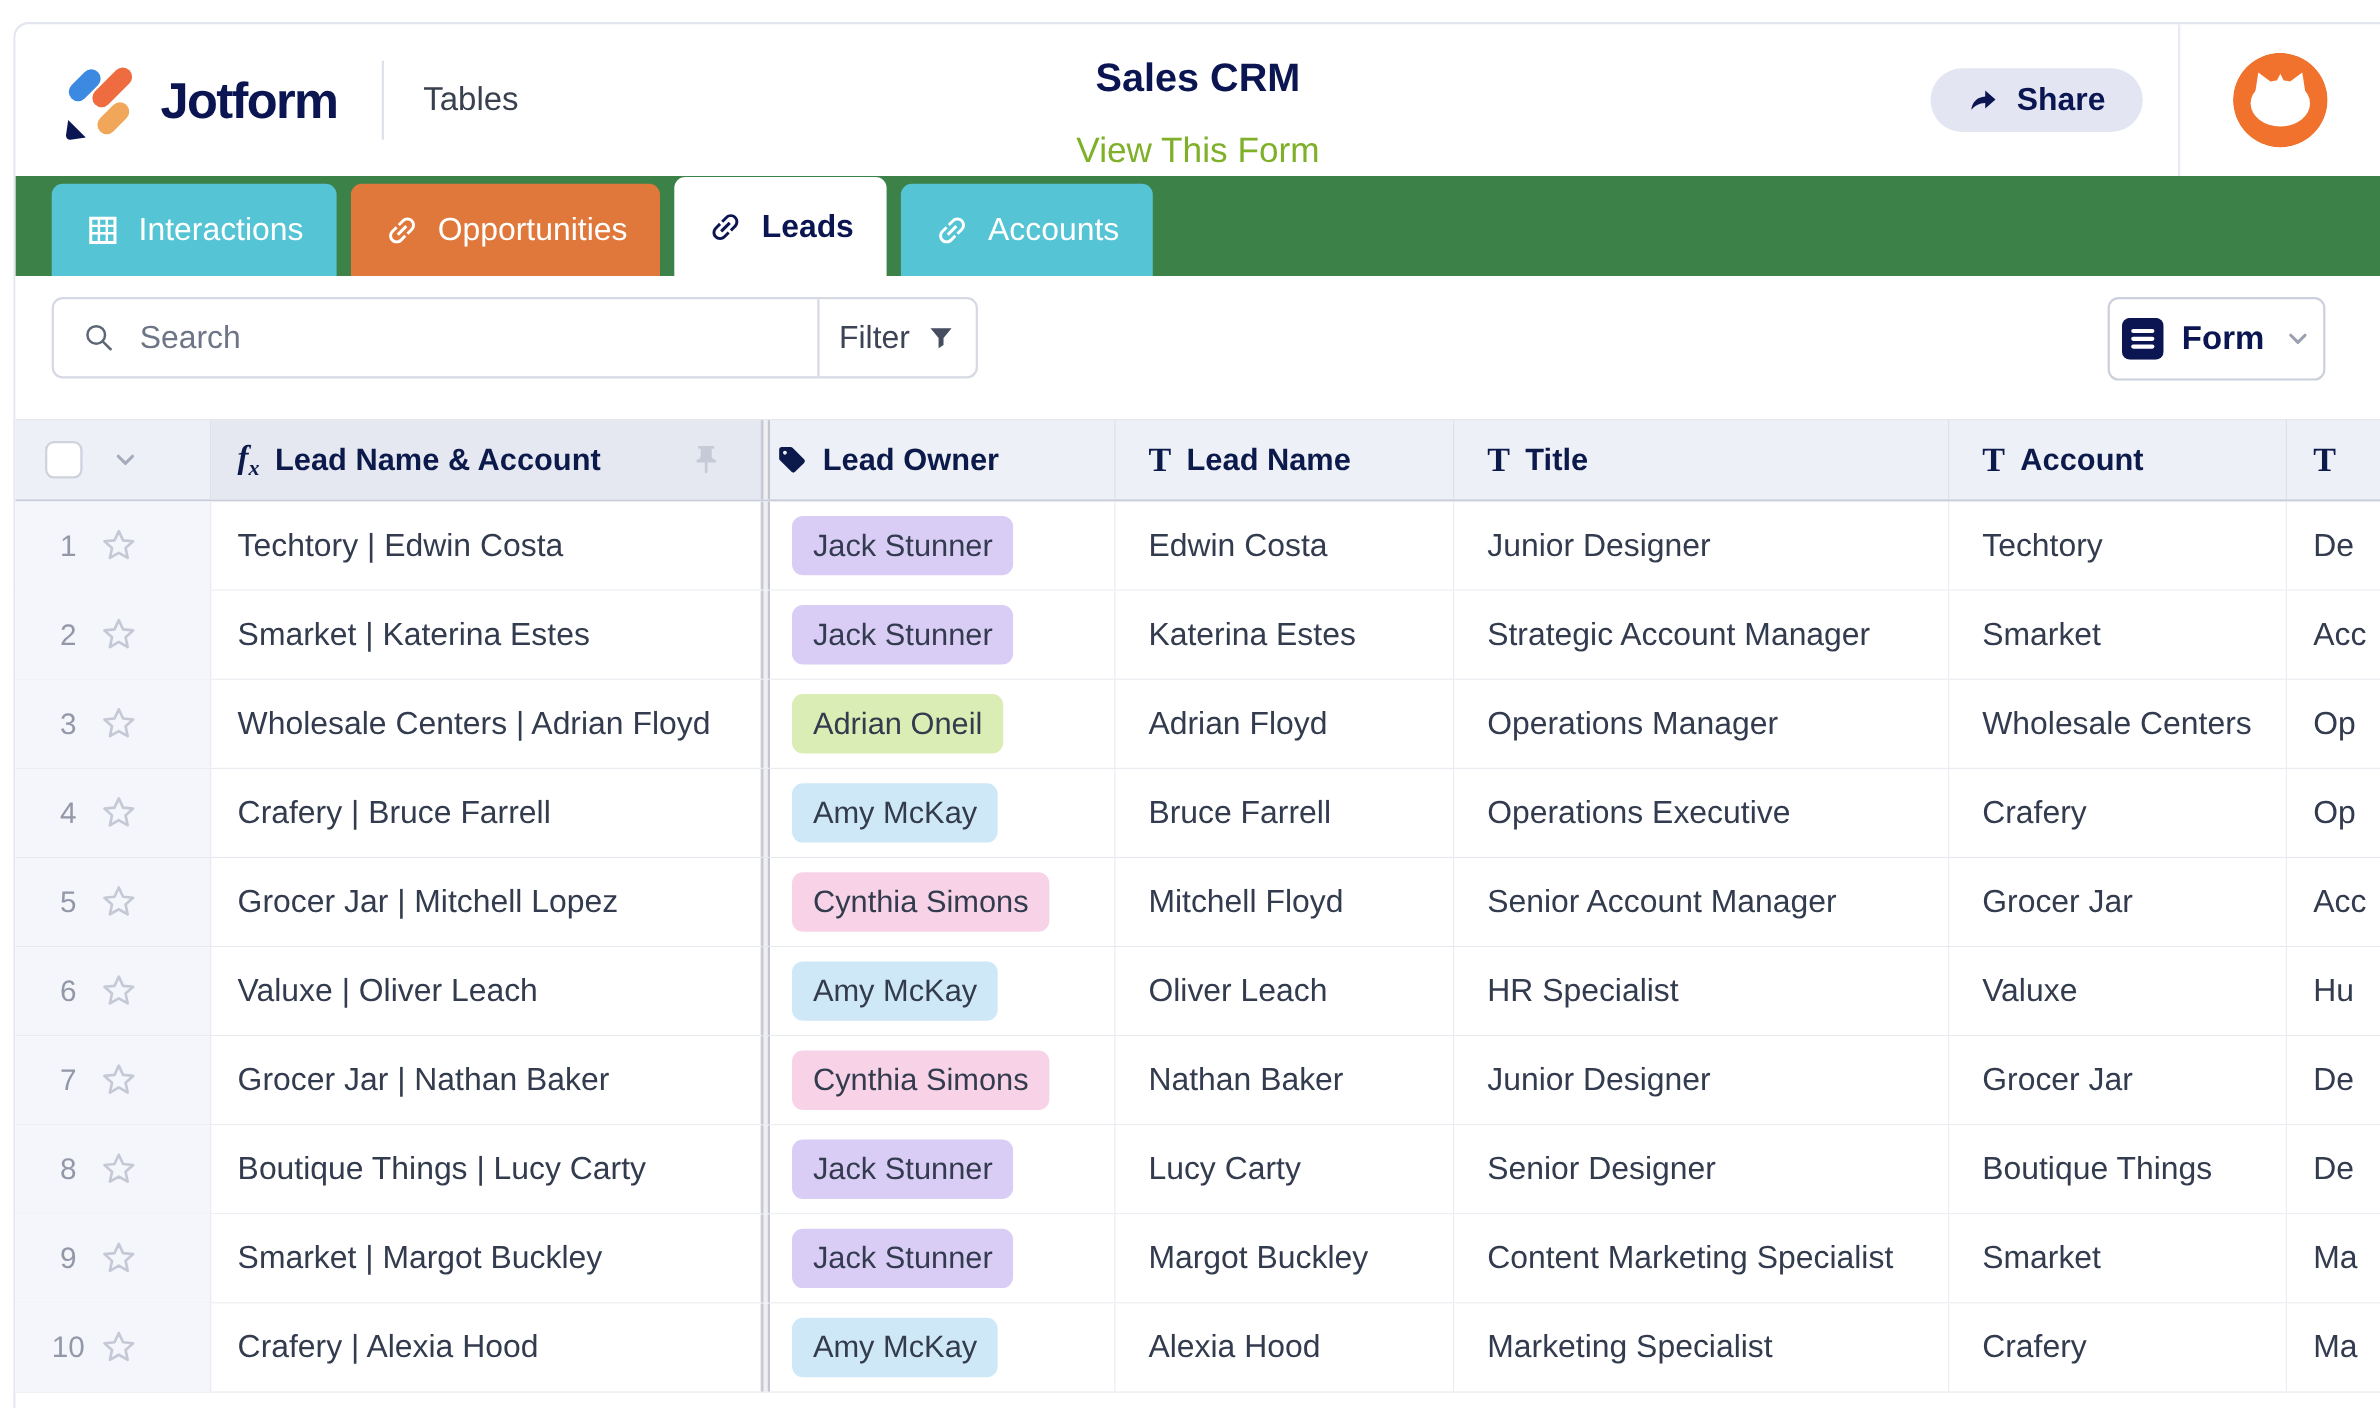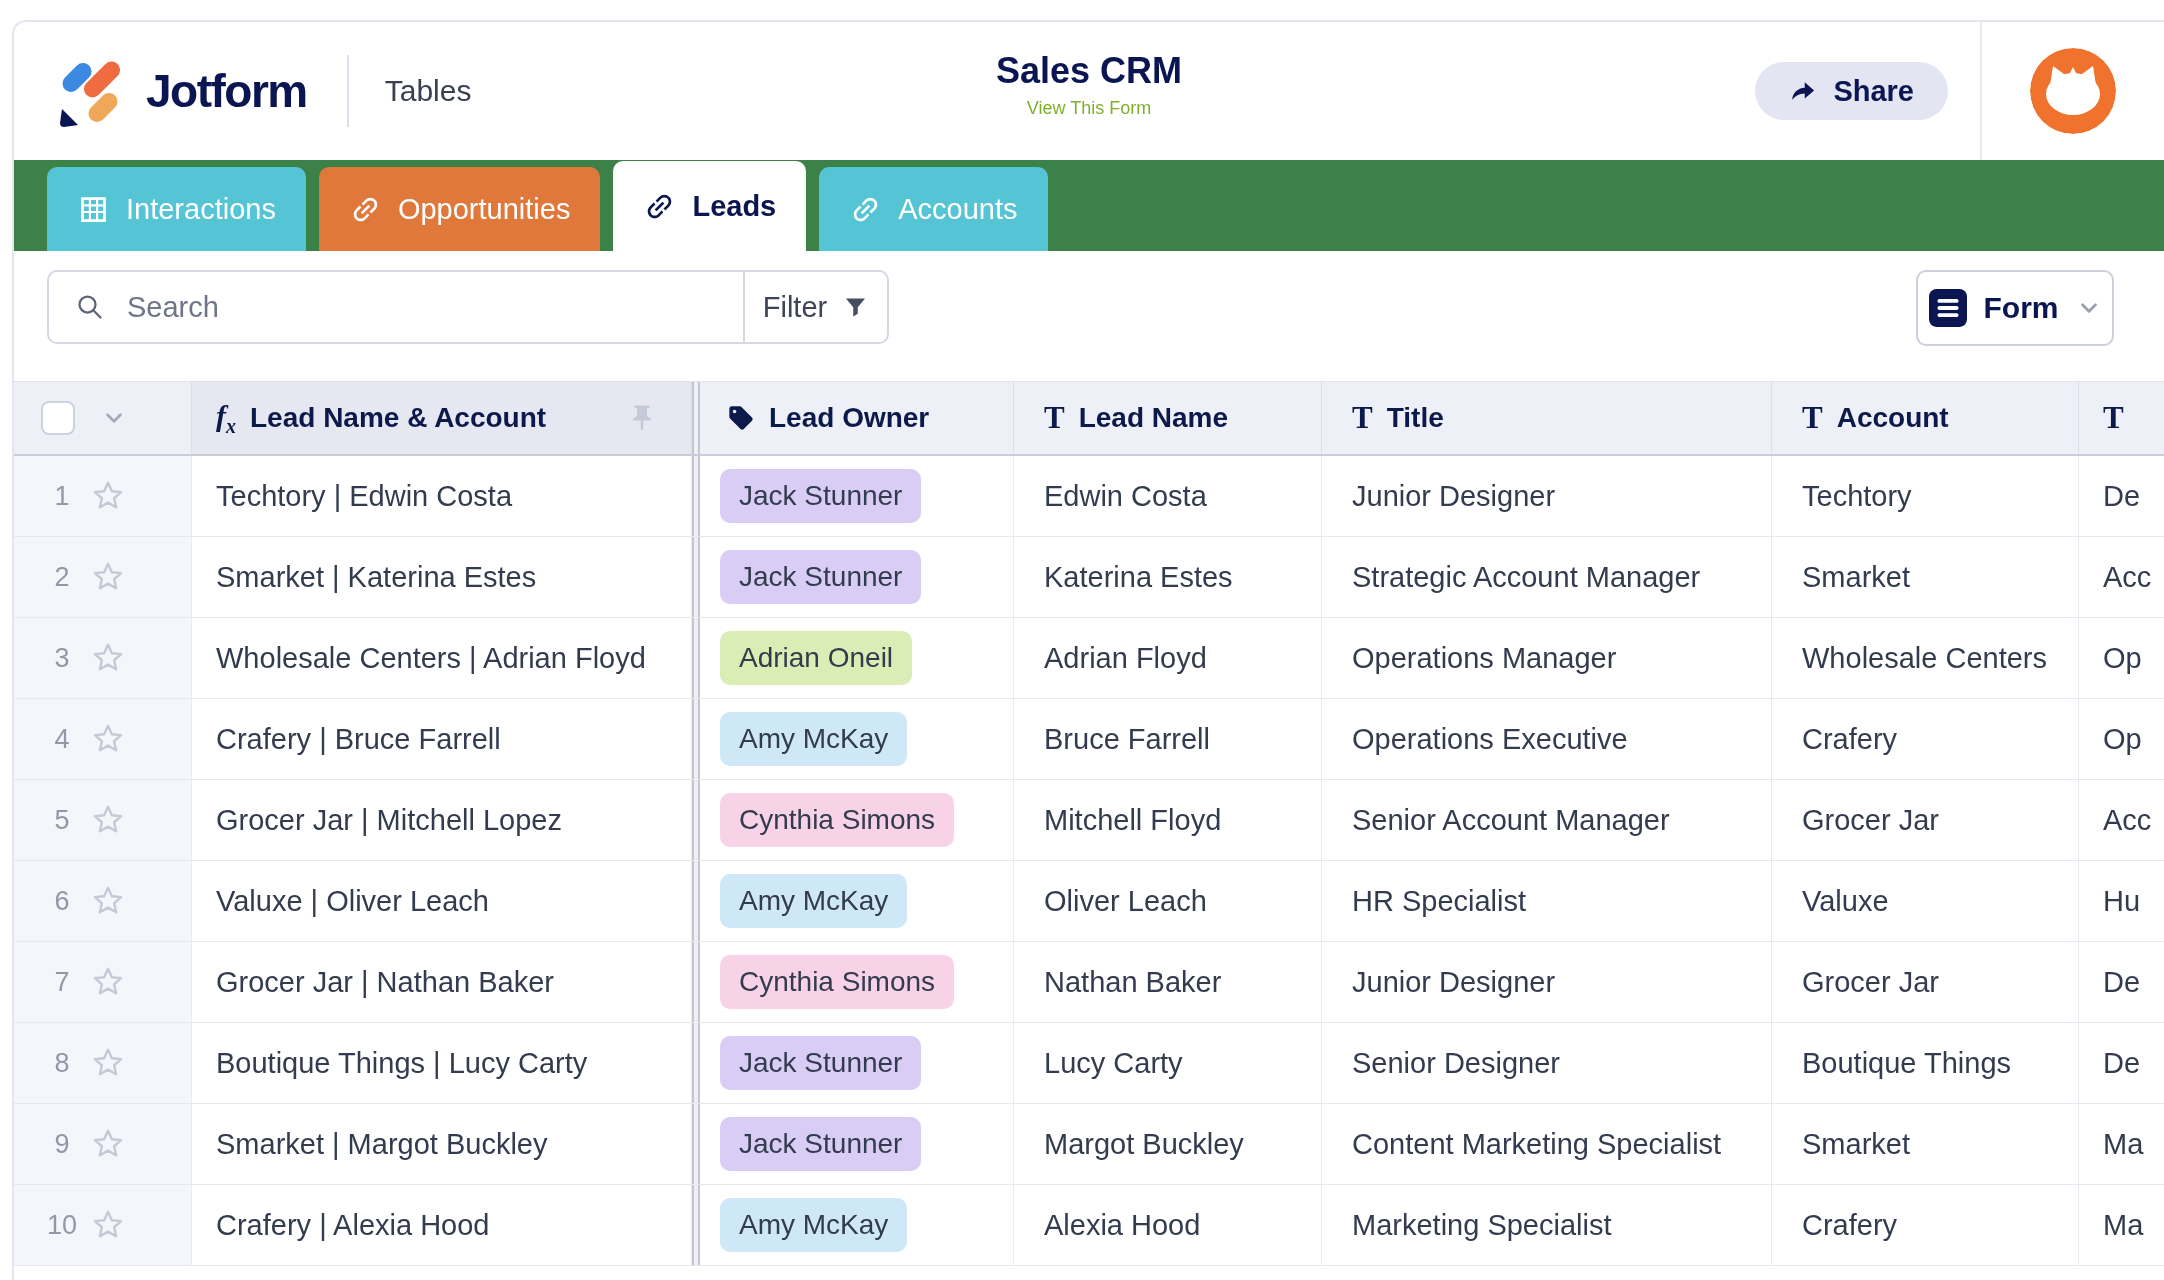--- a/index.html
+++ b/index.html
@@ -13,21 +13,21 @@
     border-top-left-radius:14px;background:#fff;overflow:hidden;
   }
   
   .app-header{height:138px;display:flex;align-items:center;position:relative;padding-left:44px;}
   .logo-mark{width:62px;height:76px;flex:0 0 auto;}
   .brand-word{font-size:46px;font-weight:bold;color:#0a1551;letter-spacing:-1.5px;margin-left:26px;}
   .brand-divider{width:2px;height:72px;background:#dde0ea;margin:0 36px 0 40px;}
   .product-name{font-size:30px;color:#39404f;}
   .title-block{position:absolute;left:50%;top:28px;transform:translateX(-50%);text-align:center;}
   .sheet-title{font-size:36px;font-weight:bold;color:#0a1551;}
-  .sheet-subtitle{font-size:18px;color:#7fb02a;margin-top:6px;cursor:pointer;}
+  .sheet-subtitle{font-size:32px;color:#7fb02a;margin-top:26px;cursor:pointer;}
   .header-right{margin-left:auto;display:flex;align-items:center;height:100%;}
   .share-btn{
     display:flex;align-items:center;gap:16px;background:#e3e6f2;border:none;cursor:pointer;
     height:58px;border-radius:29px;padding:0 34px;font-size:29px;font-weight:bold;color:#0a1551;
     font-family:"Liberation Sans",sans-serif;
   }
   .header-vdivider{width:2px;height:138px;background:#e9ebf3;margin-left:32px;}
   .avatar-wrap{width:182px;display:flex;justify-content:center;align-items:center;}
   .avatar{width:86px;height:86px;border-radius:50%;cursor:pointer;}
   
@@ -63,21 +63,21 @@
   .grid-table{width:2150px;}
   .trow,.throw{
     display:grid;
     grid-template-columns:178px 500px 8px 314px 308px 450px 307px minmax(0,1fr);
   }
   .throw{height:72px;background:#eef0f7;border-top:1px solid #e0e3ec;border-bottom:2px solid #c9cdd9;}
   .trow{height:80px;background:#fff;border-bottom:1px solid #e6e8ef;}
   .th{display:flex;align-items:center;overflow:hidden;white-space:nowrap;border-right:1px solid #dcdfe9;}
   .th-label{font-size:28px;font-weight:bold;color:#0c1a4b;}
   .th-pin{background:#e6e8f1;padding-left:24px;gap:14px;justify-content:center;}
-  .th-owner{padding-left:27px;gap:14px;}
+  .th-owner{padding-left:6px;gap:14px;}
   .th-text{padding-left:30px;gap:14px;}
   .th-last{padding-left:24px;gap:14px;border-right:none;}
   .th-rowhead{padding-left:27px;gap:26px;border-right:1px solid #dcdfe9;}
   .checkbox{width:34px;height:34px;border:2px solid #ced2de;border-radius:8px;background:#fff;cursor:pointer;box-sizing:border-box;}
   .t-icon{font-family:"Liberation Serif",serif;font-weight:bold;font-size:31px;color:#0c1a4b;}
   .fx-icon{font-family:"Liberation Serif",serif;font-style:italic;font-weight:bold;font-size:30px;color:#0c1a4b;}
   .fx-icon sub{font-size:20px;}
   .pin-icon{margin-left:auto;margin-right:34px;}
   .col-divider{background:#f0f0f4;border-left:2px solid #c3c6d1;border-right:2px solid #c3c6d1;box-sizing:border-box;}
   .td{display:flex;align-items:center;overflow:hidden;white-space:nowrap;border-right:1px solid #e9ebf1;cursor:pointer;}

